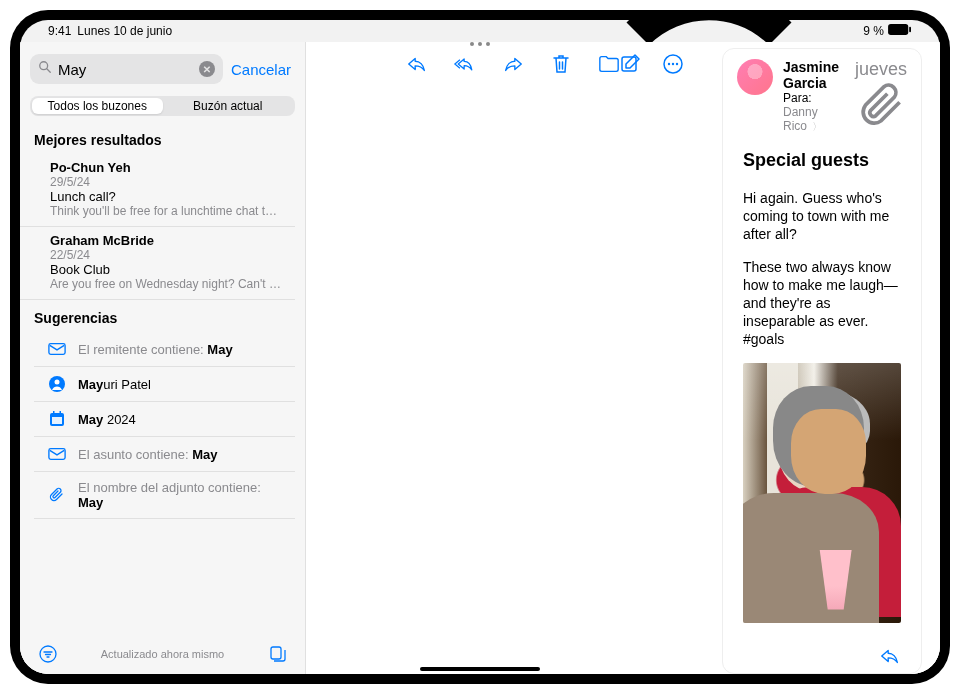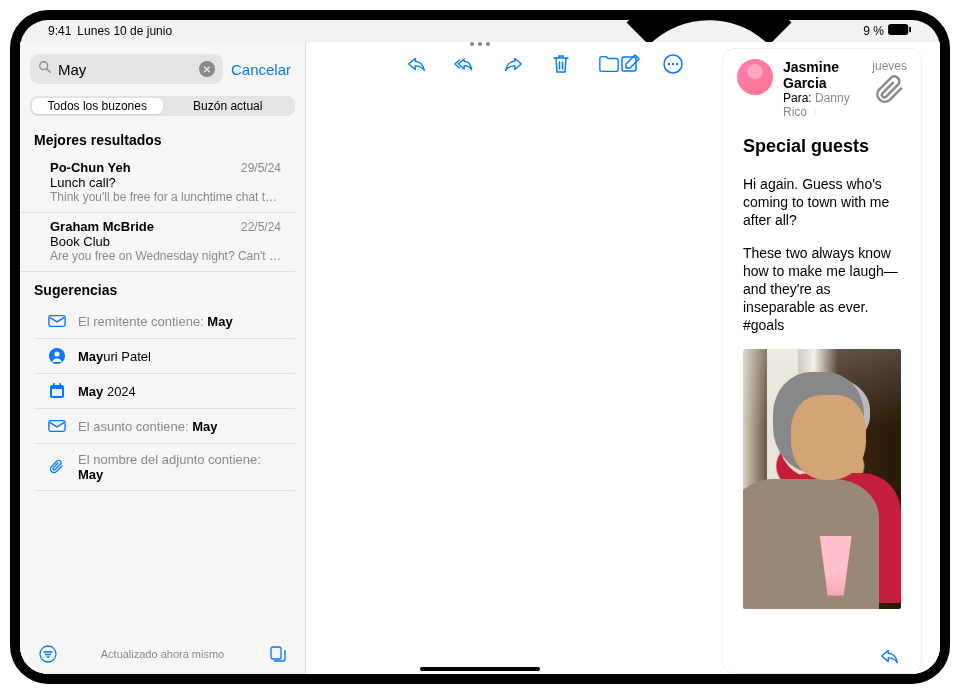--- a/index.html
+++ b/index.html
@@ -120,21 +120,21 @@
     padding: 10px 14px 6px;
     color: #000;
   }
   .result-item {
     border-bottom: 1px solid #e0e0e0;
     padding: 6px 14px 8px 30px;
     margin: 0 10px 0 0;
   }
   .result-item:first-of-type { border-top: 1px solid #e0e0e0; margin-left: 30px; padding-left: 0; }
   .result-item:nth-of-type(2) { margin-left: 30px; padding-left: 0; }
-  .result-top { display: flex; justify-content: space-between; align-items: baseline; }
+  .result-top { display: flex; justify-content: space-between; align-items: baseline; flex-direction: column; }
   .result-sender { font-weight: 700; font-size: 13px; }
   .result-date { font-size: 12px; color: #8a8a8e; }
   .result-subject { font-size: 13px; color: #000; }
   .result-preview { font-size: 12px; color: #8a8a8e; white-space: nowrap; overflow: hidden; text-overflow: ellipsis; }
   .suggestion-item {
     display: flex;
     align-items: center;
     gap: 12px;
     padding: 8px 14px;
     border-bottom: 1px solid #e0e0e0;
@@ -202,21 +202,21 @@
   }
   .avatar::after {
     content: ""; position: absolute; inset: 0;
     background: radial-gradient(circle at 50% 35%, #fff5 25%, transparent 26%);
   }
   .header-text { flex: 1; }
   .sender-name { font-weight: 700; font-size: 14px; }
   .to-line { font-size: 12px; color: #000; }
   .to-line .recipient { color: #8a8a8e; }
   .to-line .chev { color: #c0c0c0; font-size: 10px; margin-left: 2px; }
-  .header-meta { text-align: right; font-size: 12px; color: #8a8a8e; }
+  .header-meta { text-align: right; font-size: 18px; color: #8a8a8e; }
   .attach-small { font-size: 11px; }
   .message-body { padding: 10px 20px; }
   .subject { font-weight: 700; font-size: 18px; margin-bottom: 18px; }
   .body-text { font-size: 14px; color: #000; margin-bottom: 14px; line-height: 1.3; }
   .photo {
     height: 260px;
     border-radius: 2px;
     background:
       linear-gradient(to bottom, rgba(255,255,255,0.2), transparent 30%),
       radial-gradient(circle at 35% 45%, #c41e3a 0%, #c41e3a 12%, transparent 13%),

